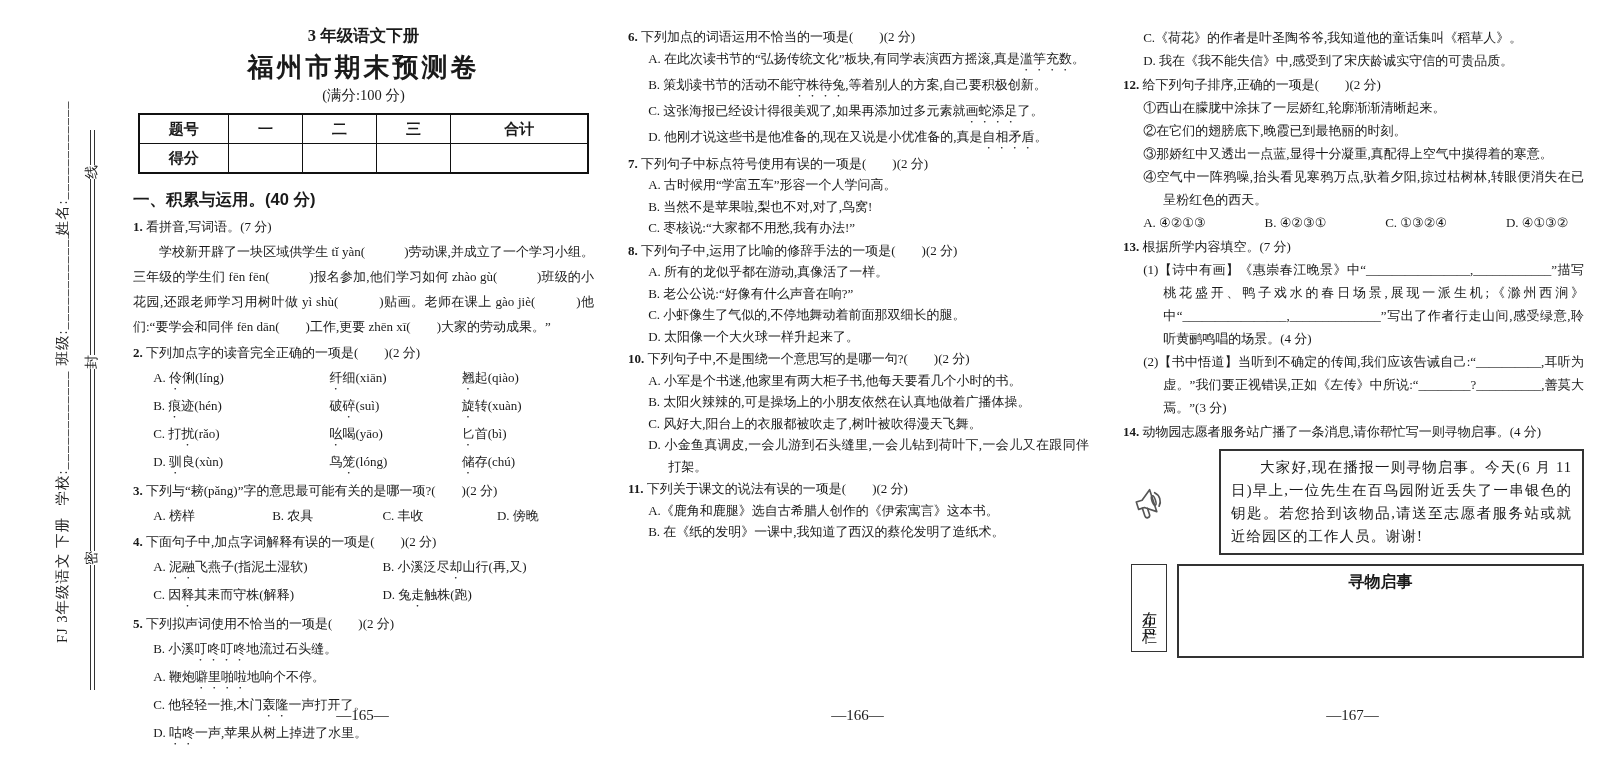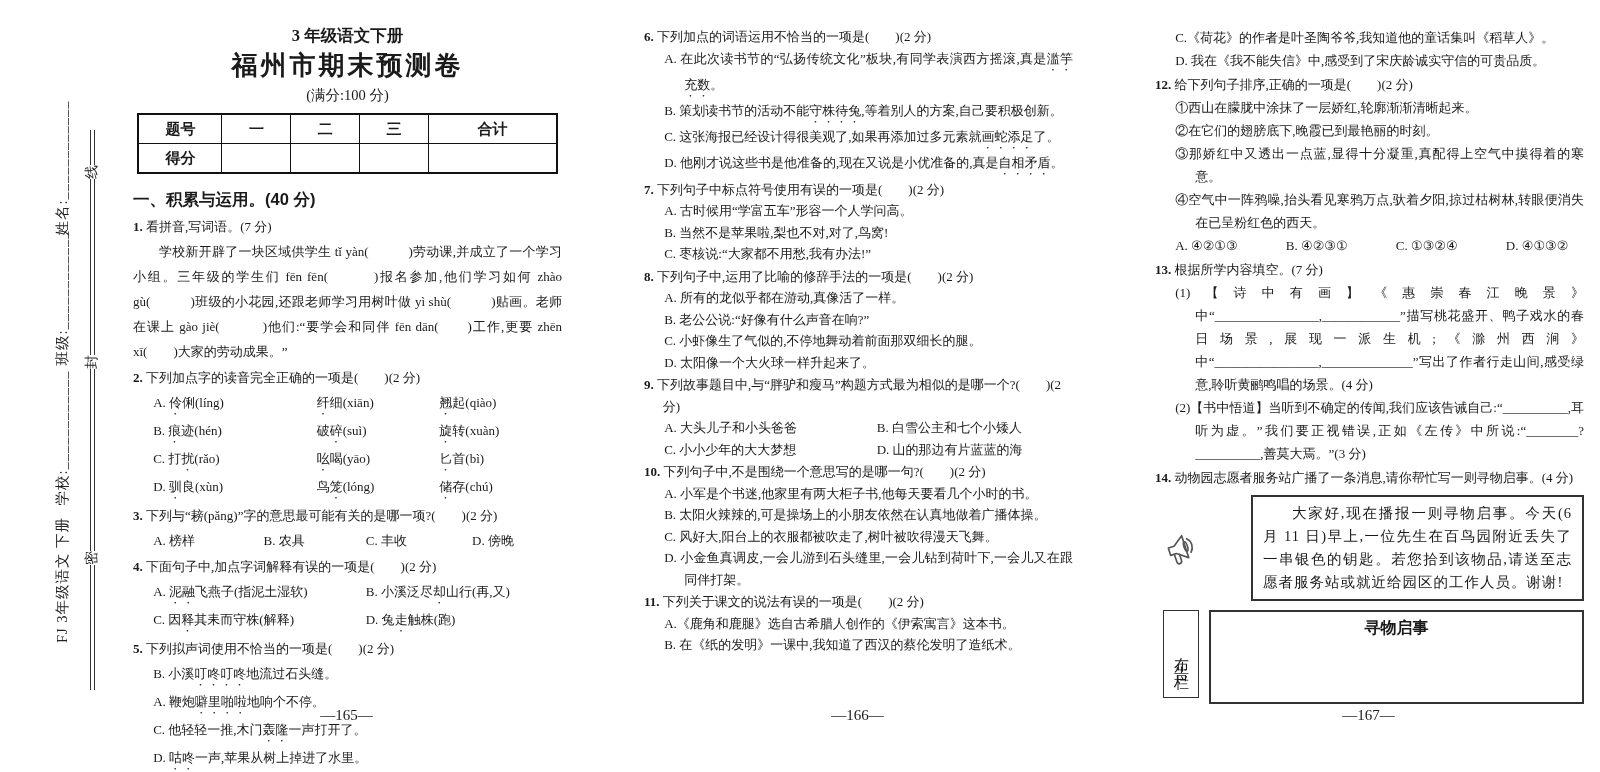--- a/index.html
+++ b/index.html
@@ -6,27 +6,27 @@
   .sheet{position:relative;width:1600px;height:772px;background:#ffffff;overflow:hidden;
          font-family:"Liberation Serif","DejaVu Serif",serif;color:#1a1a1a;}
   
   .mlabel{position:absolute;left:62px;transform:translate(-50%,-50%) rotate(-90deg);
           white-space:nowrap;font-size:14.5px;letter-spacing:1px;color:#222;}
   .seal-line{position:absolute;left:90px;top:130px;width:3px;height:560px;
              border-left:1px solid #333;border-right:1px solid #333;}
   .seal-char{position:absolute;left:92px;transform:translate(-50%,-50%) rotate(-90deg);
              background:#fff;font-size:14px;padding:3px 0;color:#222;}
   
-  .pages{position:absolute;left:115px;top:0;right:0;bottom:0;display:flex;gap:48px;}
+  .pages{position:absolute;left:115px;top:0;right:0;bottom:0;display:flex;}
   .page{flex:1 1 0;position:relative;box-sizing:border-box;padding:26px 16px 0 18px;}
   .page1{--lh:25px;}
   .page2{--lh:21.5px;}
   .page3{--lh:23px;}
   .book-header{text-align:center;font-weight:bold;font-size:16.5px;line-height:20px;}
-  .title{text-align:center;font-family:Liberation Mono, monospace;
+  .title{text-align:center;font-family:Liberation Sans, sans-serif;
          font-weight:bold;font-size:26px;letter-spacing:3px;margin:5px 0 2px 0;line-height:32px;}
   .subtitle{text-align:center;font-size:14.5px;line-height:21px;margin-bottom:7px;}
   .score-table{border-collapse:collapse;width:98%;margin:0 auto 12px auto;border:2px solid #111;}
   .score-table td{border:1px solid #111;height:26px;text-align:center;
                   font-family:"Liberation Sans","DejaVu Sans",sans-serif;font-weight:bold;font-size:15px;}
   .score-table td.c0{width:20%;}
   .section-head{font-family:"Liberation Sans","DejaVu Sans",sans-serif;font-weight:bold;
                 font-size:16.5px;line-height:26px;margin:12px 0 2px 0;}
   
   .question{margin:0 0 1px 0;font-size:13px;}
@@ -169,31 +169,20 @@
             <div class="q-opt">C. 枣核说:“大家都不用愁,我有办法!”</div>
           </div>
           <div class="question">
             <div class="q-stem"><b class="q-num">8.</b> 下列句子中,运用了比喻的修辞手法的一项是(　　)(2 分)</div>
             <div class="q-opt">A. 所有的龙似乎都在游动,真像活了一样。</div>
             <div class="q-opt">B. 老公公说:“好像有什么声音在响?”</div>
             <div class="q-opt">C. 小虾像生了气似的,不停地舞动着前面那双细长的腿。</div>
             <div class="q-opt">D. 太阳像一个大火球一样升起来了。</div>
           </div>
           <div class="question">
-            <div class="q-stem"><b class="q-num">9.</b> 下列故事题目中,与“胖驴和瘦马”构题方式最为相似的是哪一个?(　　)(2 分)</div>
-            <div class="q-grid" style="grid-template-columns: 52% 48%;">
-              <div class="q-cell">A. 大头儿子和小头爸爸</div>
-              <div class="q-cell">B. 白雪公主和七个小矮人</div>
-            </div>
-            <div class="q-grid" style="grid-template-columns: 52% 48%;">
-              <div class="q-cell">C. 小小少年的大大梦想</div>
-              <div class="q-cell">D. 山的那边有片蓝蓝的海</div>
-            </div>
-          </div>
-          <div class="question">
             <div class="q-stem wide"><b class="q-num">10.</b> 下列句子中,不是围绕一个意思写的是哪一句?(　　)(2 分)</div>
             <div class="q-opt">A. 小军是个书迷,他家里有两大柜子书,他每天要看几个小时的书。</div>
             <div class="q-opt">B. 太阳火辣辣的,可是操场上的小朋友依然在认真地做着广播体操。</div>
             <div class="q-opt">C. 风好大,阳台上的衣服都被吹走了,树叶被吹得漫天飞舞。</div>
             <div class="q-opt">D. 小金鱼真调皮,一会儿游到石头缝里,一会儿钻到荷叶下,一会儿又在跟同伴打架。</div>
           </div>
           <div class="question">
             <div class="q-stem wide"><b class="q-num">11.</b> 下列关于课文的说法有误的一项是(　　)(2 分)</div>
             <div class="q-opt">A.《鹿角和鹿腿》选自古希腊人创作的《伊索寓言》这本书。</div>
             <div class="q-opt">B. 在《纸的发明》一课中,我知道了西汉的蔡伦发明了造纸术。</div>

